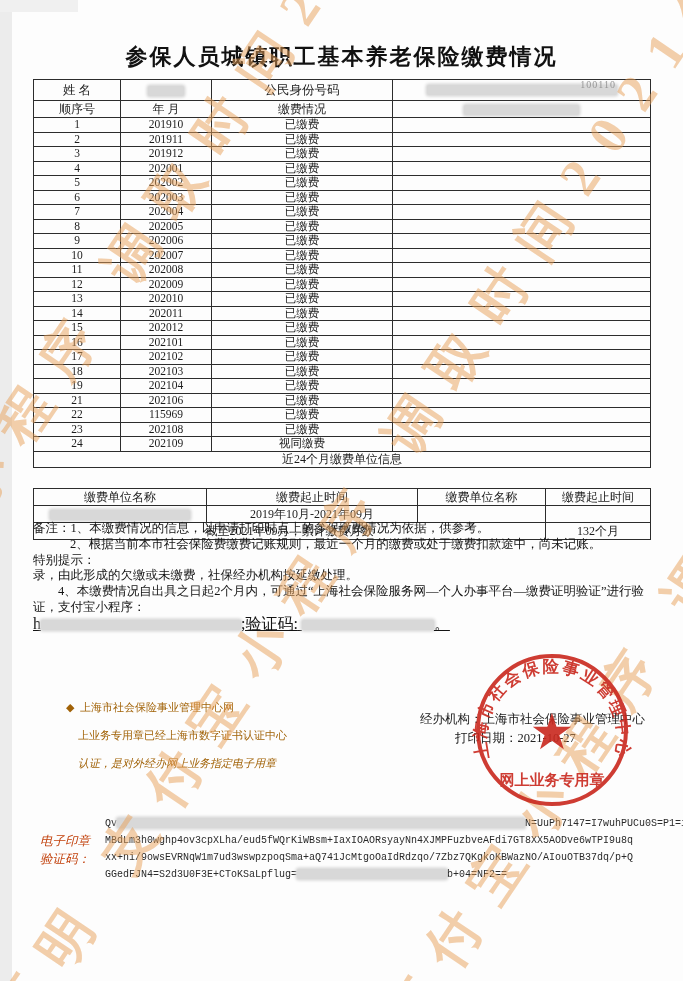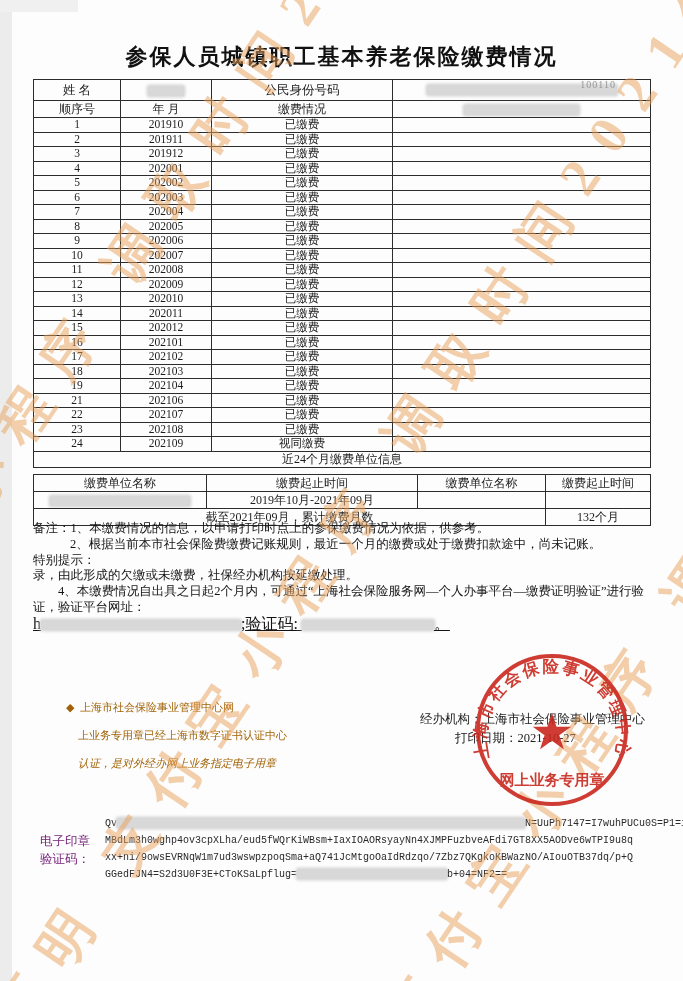--- a/index.html
+++ b/index.html
@@ -15,38 +15,38 @@
   table{border-collapse:collapse;table-layout:fixed;}
   td{border:1px solid #2c2c2c;text-align:center;vertical-align:middle;
      font-size:11.5px;line-height:1;padding:0;overflow:hidden;white-space:nowrap;}
 
   .main-table{position:absolute;left:33px;top:79px;width:617px;border-radius:29px;}
   .main-table .hrow1 td{height:20px;font-size:12.5px;}
   .main-table .hrow2 td{height:16px;font-size:12px;}
   .main-table tbody td{height:13.5px;}
   .main-table .mrow td{height:15px;font-size:12px;}
 
-  .unit-table{position:absolute;left:33px;top:474px;width:617px;}
+  .unit-table{position:absolute;left:33px;top:488px;width:617px;}
   .unit-table td{height:16px;font-size:12px;}
 
   .blur{display:inline-block;background:#d8d8d8;border-radius:2px;
         box-shadow:0 0 3px 1.5px #d6d6d6;height:10px;vertical-align:middle;}
   .cellwrap{position:relative;display:block;width:100%;height:100%;}
   .faint-digits{position:absolute;right:34px;top:0px;color:#969696;font-size:10px;letter-spacing:1px;}
 
   .notes{position:absolute;left:33px;top:521px;width:622px;font-size:12.5px;
          line-height:15.8px;color:#141414;text-align:left;}
   .notes .ind1{padding-left:37px;}
   .notes .ind2{padding-left:25px;}
   .url-line{font-size:16px;text-decoration:underline;}
 
   .cert-line{position:absolute;font-size:11px;color:#a16207;white-space:nowrap;}
   .agency-line{position:absolute;font-size:12.5px;color:#202020;white-space:nowrap;}
 
-  .eseal-label{position:absolute;left:40px;font-size:12.5px;color:#701a75;}
+  .eseal-label{position:absolute;left:40px;font-size:12.5px;color:#c2410c;font-style:italic;}
   .code-line{position:absolute;left:105px;width:560px;
              font-family:"Liberation Mono","DejaVu Sans Mono",monospace;
              font-size:10px;letter-spacing:0px;color:#2a2a2a;white-space:nowrap;}
 
   .wm-layer{position:absolute;left:0;top:0;width:683px;height:981px;pointer-events:none;z-index:5;}
   .wm{position:absolute;white-space:nowrap;font-size:54px;font-weight:600;
       letter-spacing:24px;color:rgba(232,160,88,0.5);
       transform:rotate(-56deg);transform-origin:0 50%;
       font-family:"Liberation Serif",serif;}
 
@@ -200,21 +200,21 @@
           <td></td>
         </tr>
         <tr>
           <td>21</td>
           <td>202106</td>
           <td>已缴费</td>
           <td></td>
         </tr>
         <tr>
           <td>22</td>
-          <td>202107</td>
+          <td>115969</td>
           <td>已缴费</td>
           <td></td>
         </tr>
         <tr>
           <td>23</td>
           <td>202108</td>
           <td>已缴费</td>
           <td></td>
         </tr>
         <tr>
@@ -257,21 +257,21 @@
     </tr>
   </tbody>
     </table>
 
   <div class="notes">
     <div>备注：1、本缴费情况的信息，以申请打印时点上的参保缴费情况为依据，供参考。</div>
     <div class="ind1">2、根据当前本市社会保险费缴费记账规则，最近一个月的缴费或处于缴费扣款途中，尚未记账。</div>
     <div>特别提示：</div>
     <div>录，由此形成的欠缴或未缴费，社保经办机构按延缴处理。</div>
     <div class="ind2">4、本缴费情况自出具之日起2个月内，可通过“上海社会保险服务网—个人办事平台—缴费证明验证”进行验</div>
-    <div>证，验证平台网址：</div>
+    <div>证，支付宝小程序：</div>
     <div class="url-line">
       <span>h</span><span class="blur" style="width:200px;"></span><span>;验证码:</span> <span class="blur" style="width:132px;"></span><span>。</span>
     </div>
   </div>
 
   <div class="cert-line" style="left:66px;top:700px;">
     <span>◆</span>&nbsp;
     <span>上海市社会保险事业管理中心网</span>
   </div>
   <div class="cert-line" style="left:78px;top:728px;">上业务专用章已经上海市数字证书认证中心</div>

